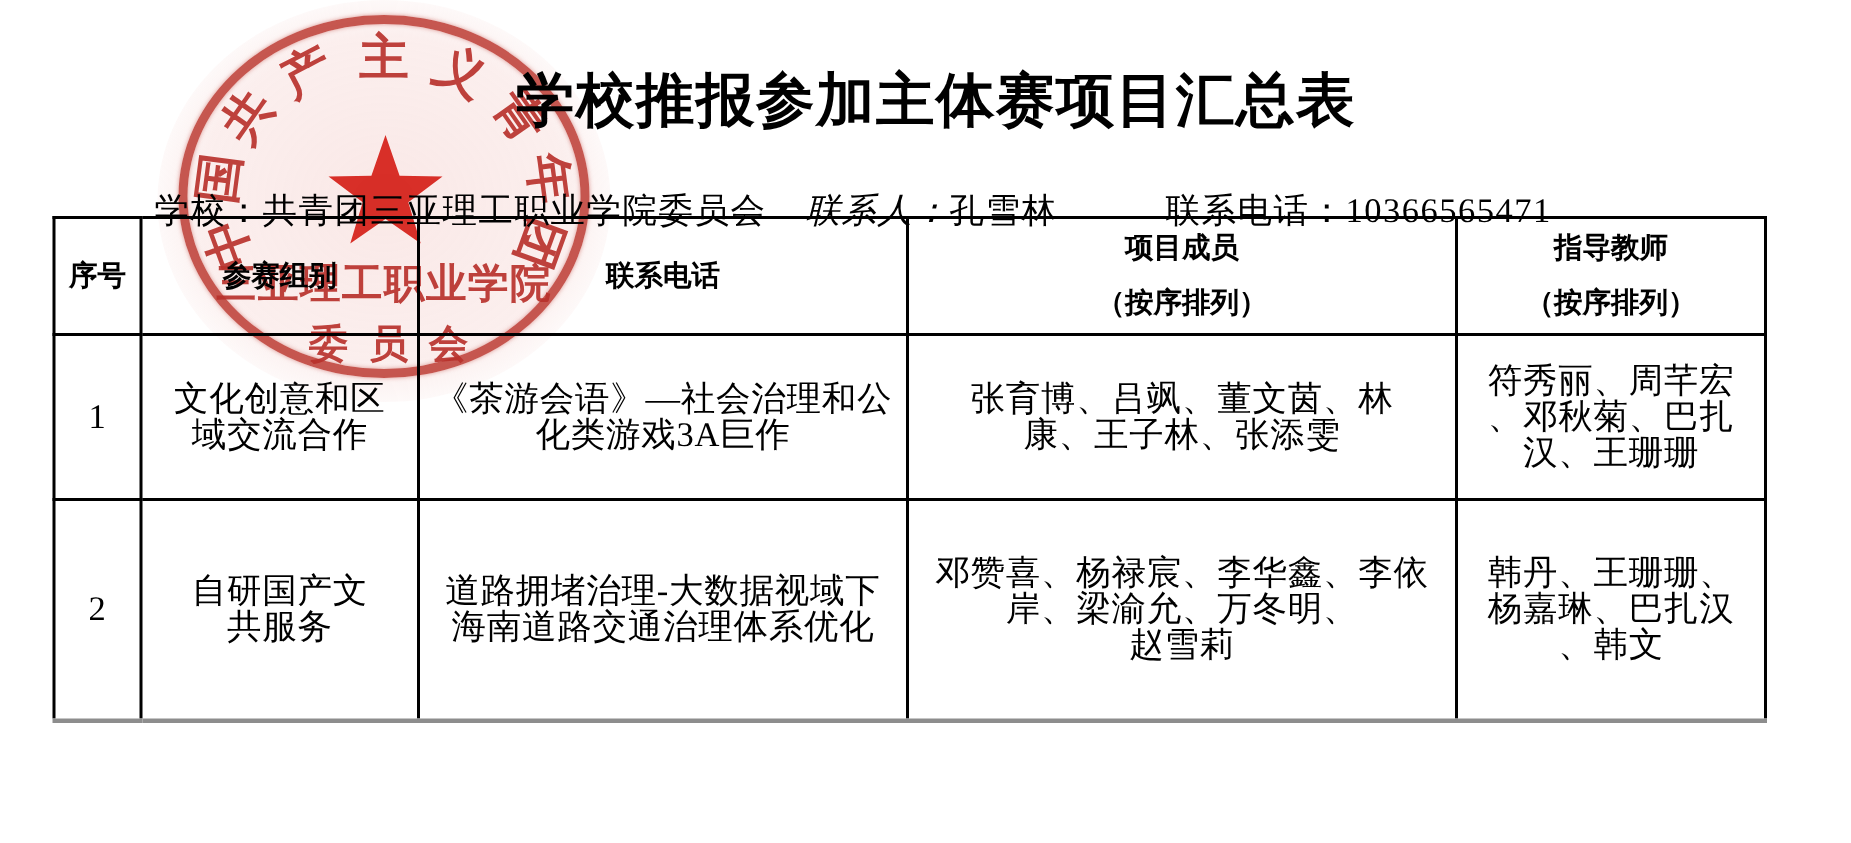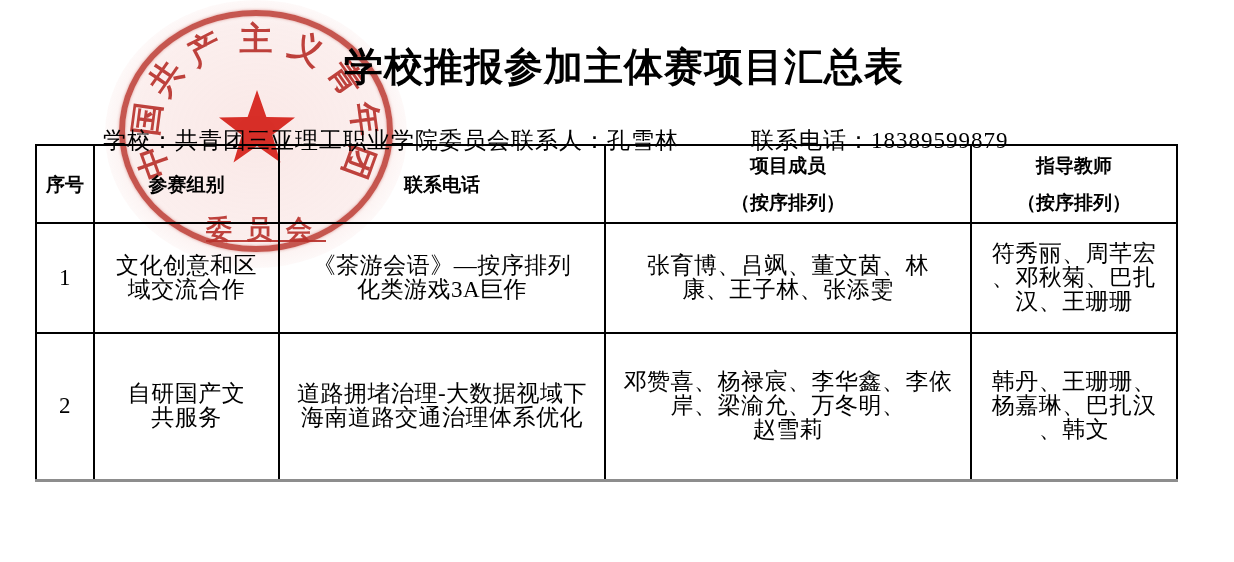--- a/index.html
+++ b/index.html
@@ -11,21 +11,21 @@
   .title{
     position:absolute;top:40px;left:0;right:0;margin:0;padding-left:14px;
     text-align:center;font-size:39px;font-weight:bold;letter-spacing:1px;
     font-family:"Liberation Serif","DejaVu Serif",serif;
   }
   
   .info{
     position:absolute;top:125px;left:103px;white-space:nowrap;
     font-size:23px;letter-spacing:1px;
   }
-  .info .g1{}
+  .info .g1{margin-left:26px;font-style:italic;}
   .info .g2{margin-left:72px;text-align:right;}
   
   table.sum{
     position:absolute;left:35px;top:144px;width:1141px;
     border-collapse:collapse;table-layout:fixed;background:transparent;
   }
   table.sum th,table.sum td{
     border:2px solid #000;text-align:center;vertical-align:middle;
     white-space:pre-line;overflow:hidden;padding:0 2px;
   }
@@ -63,32 +63,32 @@
     font-family:"Liberation Serif","DejaVu Serif",serif;
   }
   .seal-org{
     position:absolute;left:0;top:161px;width:100%;text-align:center;
     font-family:"Liberation Sans","DejaVu Sans",sans-serif;
     font-size:27px;font-weight:bold;letter-spacing:1px;color:rgba(184,50,44,0.92);
   }
   .seal-committee{
     position:absolute;left:10px;top:202px;width:100%;text-align:center;
     font-family:"Liberation Sans","DejaVu Sans",sans-serif;
-    font-size:26px;font-weight:bold;letter-spacing:14px;color:rgba(184,50,44,0.92);text-decoration:underline;
+    font-size:26px;font-weight:bold;letter-spacing:14px;color:rgba(184,50,44,0.92);
   }
 </style>
 </head>
 <body>
 
 <div class="page">
 
   <h1 class="title">学校推报参加主体赛项目汇总表</h1>
 
   <div class="info">
-    <span>学校：</span><span>共青团三亚理工职业学院委员会</span><span class="g1">联系人：</span><span>孔雪林</span><span class="g2">联系电话：</span><span>18389599879</span>
+    <span>学校：</span><span>共青团三亚理工职业学院委员会</span><span class="g1">联系人：</span><span>孔雪林</span><span class="g2">联系电话：</span><span>10366565471</span>
   </div>
 
   <table class="sum">
     <colgroup>
       <col style="width:58px">
         <col style="width:185px">
         <col style="width:326px">
         <col style="width:366px">
         <col style="width:206px">
     </colgroup>
@@ -101,21 +101,21 @@
 （按序排列）</th>
         <th>指导教师
 （按序排列）</th>
       </tr>
     </thead>
     <tbody>
       <tr class="r1">
         <td class="serial">1</td>
         <td>文化创意和区
 域交流合作</td>
-        <td>《茶游会语》—按序排列
+        <td>《茶游会语》—社会治理和公
 化类游戏3A巨作</td>
         <td>张育博、吕飒、董文茵、林
 康、王子林、张添雯</td>
         <td>符秀丽、周芊宏
 、邓秋菊、巴扎
 汉、王珊珊</td>
       </tr>
       <tr class="r2">
         <td class="serial">2</td>
         <td>自研国产文
@@ -142,16 +142,17 @@
         <span class="arc-ch" style="left: 15.6338px; top: 133.466px; transform: rotate(-110deg);">中</span>
         <span class="arc-ch" style="left: 9.94107px; top: 89.9916px; transform: rotate(-82.5deg);">国</span>
         <span class="arc-ch" style="left: 28.8933px; top: 49.231px; transform: rotate(-55deg);">共</span>
         <span class="arc-ch" style="left: 68.2077px; top: 20.395px; transform: rotate(-27.5deg);">产</span>
         <span class="arc-ch" style="left: 119px; top: 10px; transform: rotate(0deg);">主</span>
         <span class="arc-ch" style="left: 169.792px; top: 20.395px; transform: rotate(27.5deg);">义</span>
         <span class="arc-ch" style="left: 209.107px; top: 49.231px; transform: rotate(55deg);">青</span>
         <span class="arc-ch" style="left: 228.059px; top: 89.9916px; transform: rotate(82.5deg);">年</span>
         <span class="arc-ch" style="left: 222.366px; top: 133.466px; transform: rotate(110deg);">团</span>
       </div>
+    <div class="seal-org">三亚理工职业学院</div>
     <div class="seal-committee">委员会</div>
   </div>
 
 </div>
 
 </body></html>

